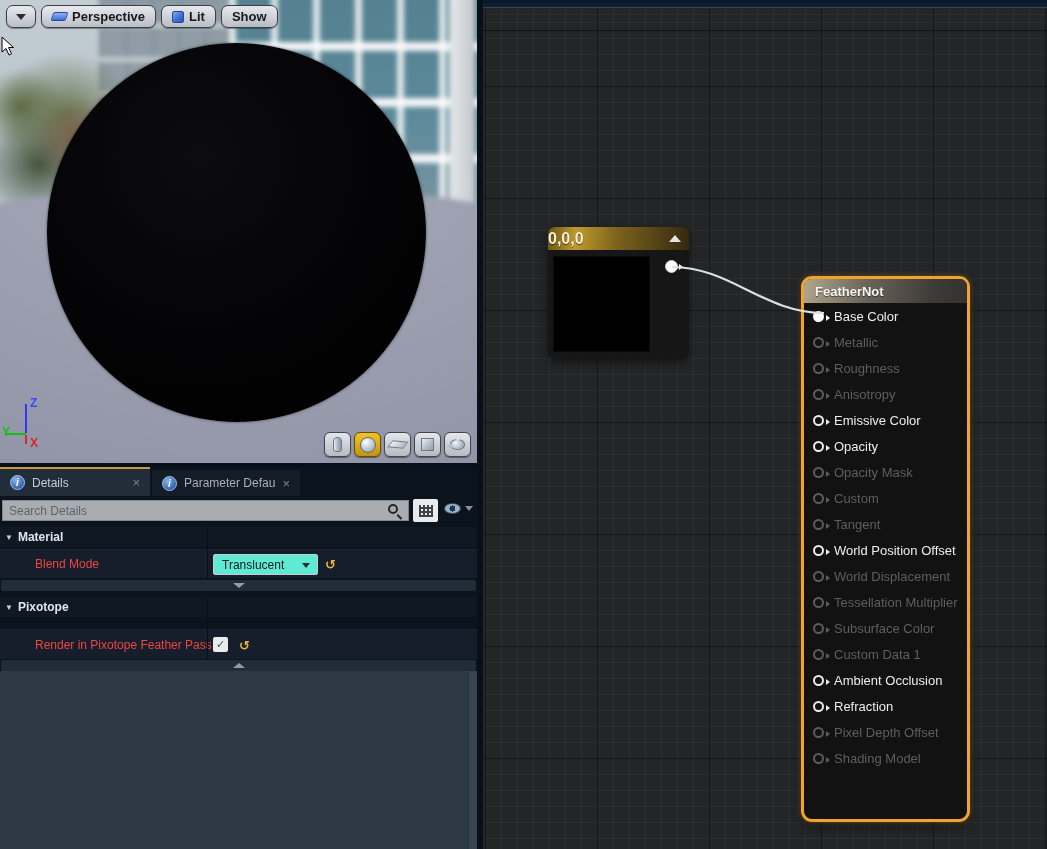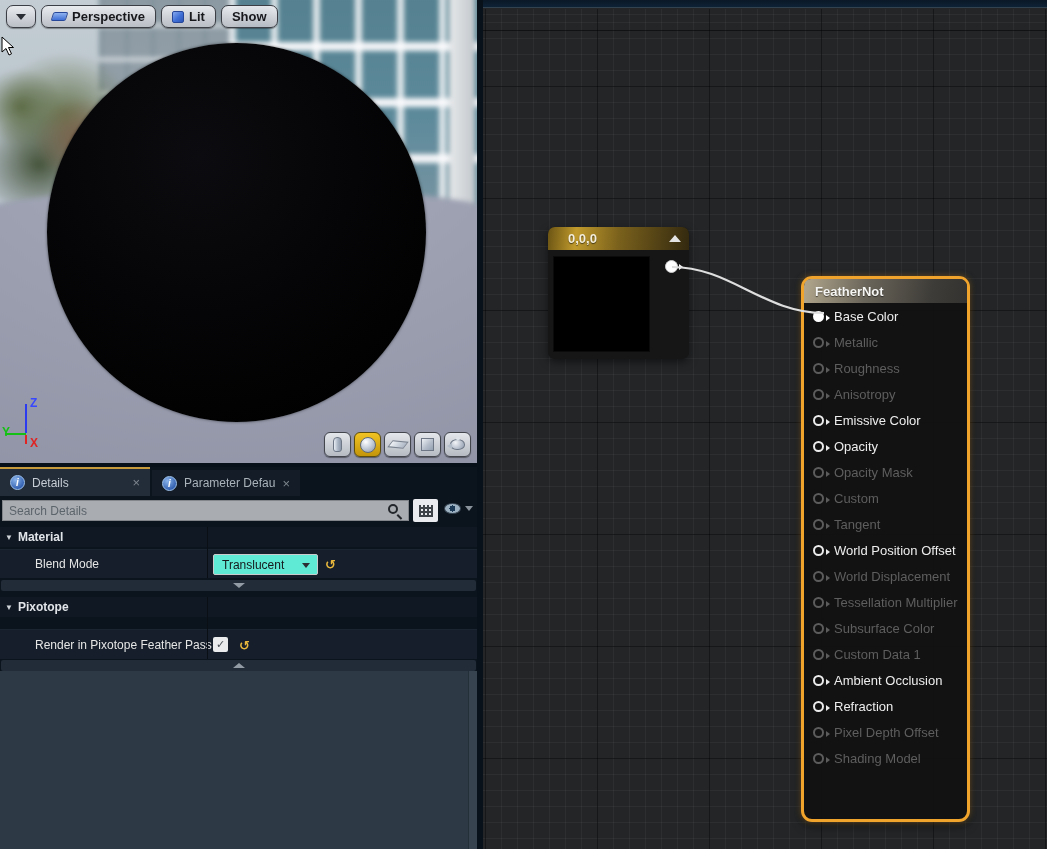--- a/index.html
+++ b/index.html
@@ -100,21 +100,21 @@
   #eye-btn { position:absolute; left:444px; top:6px; display:flex; align-items:center; gap:4px; }
   .eye-glyph { width:17px; height:11px; border-radius:50%;
     background:radial-gradient(circle at 50% 50%, #1d3b56 0 3px, #8aa2b5 3px 5px, #4f6congo578 5px), #8aa2b5;
     background:radial-gradient(circle at 50% 50%, #1d3b56 0 3px, #9db2c2 3px 100%); border:1px solid #3c4a58; }
   .eye-caret { width:0; height:0; border-left:4px solid transparent; border-right:4px solid transparent; border-top:5px solid #8a929b; }
 
   .sec-header { position:absolute; left:0; width:100%; height:20px; background:#101823; color:#e2e6ea;
     font-size:12px; font-weight:bold; display:flex; align-items:center; gap:5px; padding-left:5px; }
   .sec-arrow { font-size:8px; color:#cfd4d9; }
   .prop-row { position:absolute; left:0; width:100%; background:#151e2a; border-top:1px solid #1b2531; }
-  .prop-label { position:absolute; left:35px; top:50%; transform:translateY(-50%); font-size:12px; color:#e5e5e5; }
+  .prop-label { position:absolute; left:35px; top:50%; transform:translateY(-50%); font-size:12px; color:#ef4444; }
   .col-div { position:absolute; left:207px; width:1px; background:#0a0f16; }
   #blend-row { top:82px; height:29px; }
   #dropdown { position:absolute; left:213px; top:4px; width:105px; height:21px; background:#5eead4; border-radius:2px;
     border:1px solid #c9cbcd; font-size:12px; color:#17181b; display:flex; align-items:center; padding:0 8px; }
   #dropdown .dd-caret { position:absolute; right:7px; top:8px; width:0; height:0;
     border-left:4px solid transparent; border-right:4px solid transparent; border-top:5px solid #2b2e33; }
   .reset-ic { position:absolute; font-size:13px; font-weight:bold; color:#e9b83c; top:50%; transform:translateY(-50%); }
   .expander { position:absolute; left:1px; width:475px; height:11px; background:#222c38; border-radius:2px;
     display:flex; align-items:center; justify-content:center; }
   .exp-down { width:0; height:0; border-left:6px solid transparent; border-right:6px solid transparent; border-top:5px solid #939ba4; }
@@ -135,21 +135,21 @@
       repeating-linear-gradient(90deg, rgba(255,255,255,0.045) 0 1px, transparent 1px 16px),
       repeating-linear-gradient(0deg, rgba(255,255,255,0.045) 0 1px, transparent 1px 16px);
     background-position:2px 22px,2px 22px,2px 6px,2px 6px; }
 
   
   #const-node { position:absolute; left:65px; top:227px; width:141px; height:132px; border-radius:7px;
     background:#161616; box-shadow:0 3px 8px rgba(0,0,0,0.5); }
   #const-header { position:absolute; left:0; top:0; width:100%; height:23px; border-radius:7px 7px 0 0;
     background:linear-gradient(95deg,#6b5414 0%,#c09a2c 20%,#7a611c 50%,#33290f 100%);
     display:flex; align-items:center; }
-  #const-title { font-size:13px; font-weight:bold; color:#f4eeda; padding-left:0; text-shadow:0 1px 1px rgba(0,0,0,0.6);margin-left:20px; }
+  #const-title { font-size:16px; font-weight:bold; color:#f4eeda; padding-left:0; text-shadow:0 1px 1px rgba(0,0,0,0.6); }
   #const-collapse { position:absolute; right:8px; top:8px; width:0; height:0;
     border-left:6px solid transparent; border-right:6px solid transparent; border-bottom:7px solid #e4e4e4; }
   #const-preview { position:absolute; left:5px; top:29px; width:97px; height:96px; background:#000; border:1px solid #0b0b0b; }
   #const-outpin { position:absolute; left:117px; top:33px; width:13px; height:13px; border-radius:50%;
     background:#fff; border:1px solid #cfcfcf; }
   #const-outpin::after { content:""; position:absolute; left:13px; top:3px; width:0; height:0;
     border-top:3px solid transparent; border-bottom:3px solid transparent; border-left:4px solid #fff; }
 
   
   #wire-svg { position:absolute; left:0; top:9px; width:564px; height:840px; pointer-events:none; z-index:5; }

